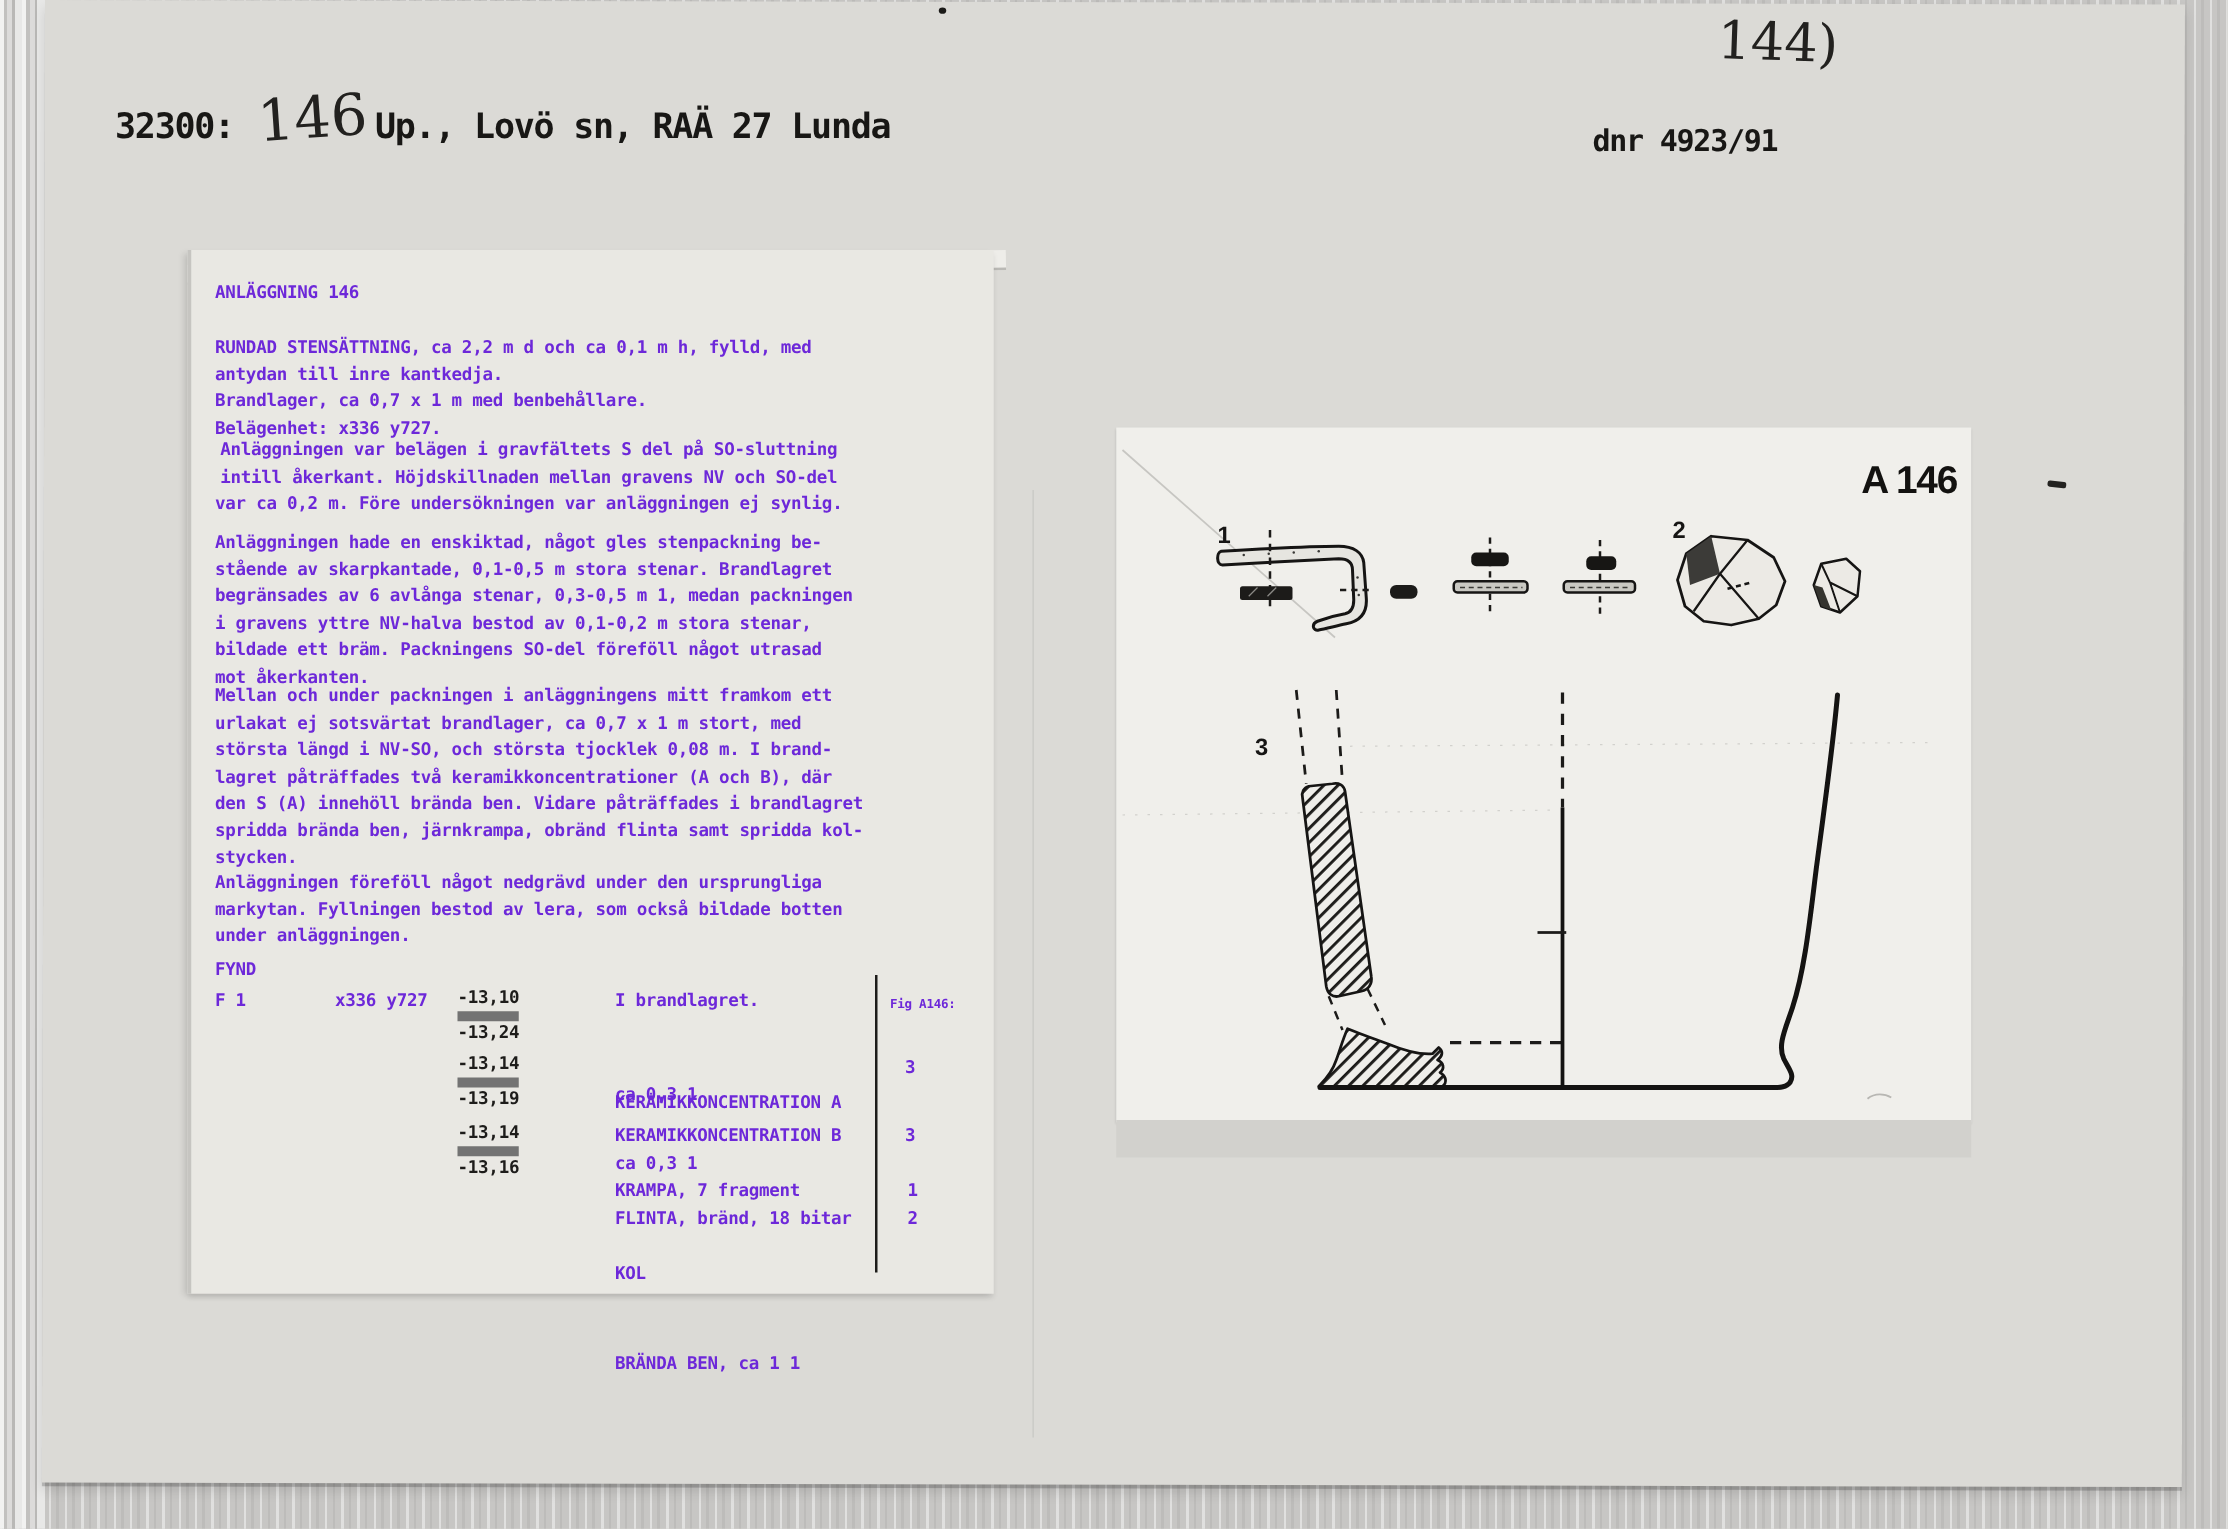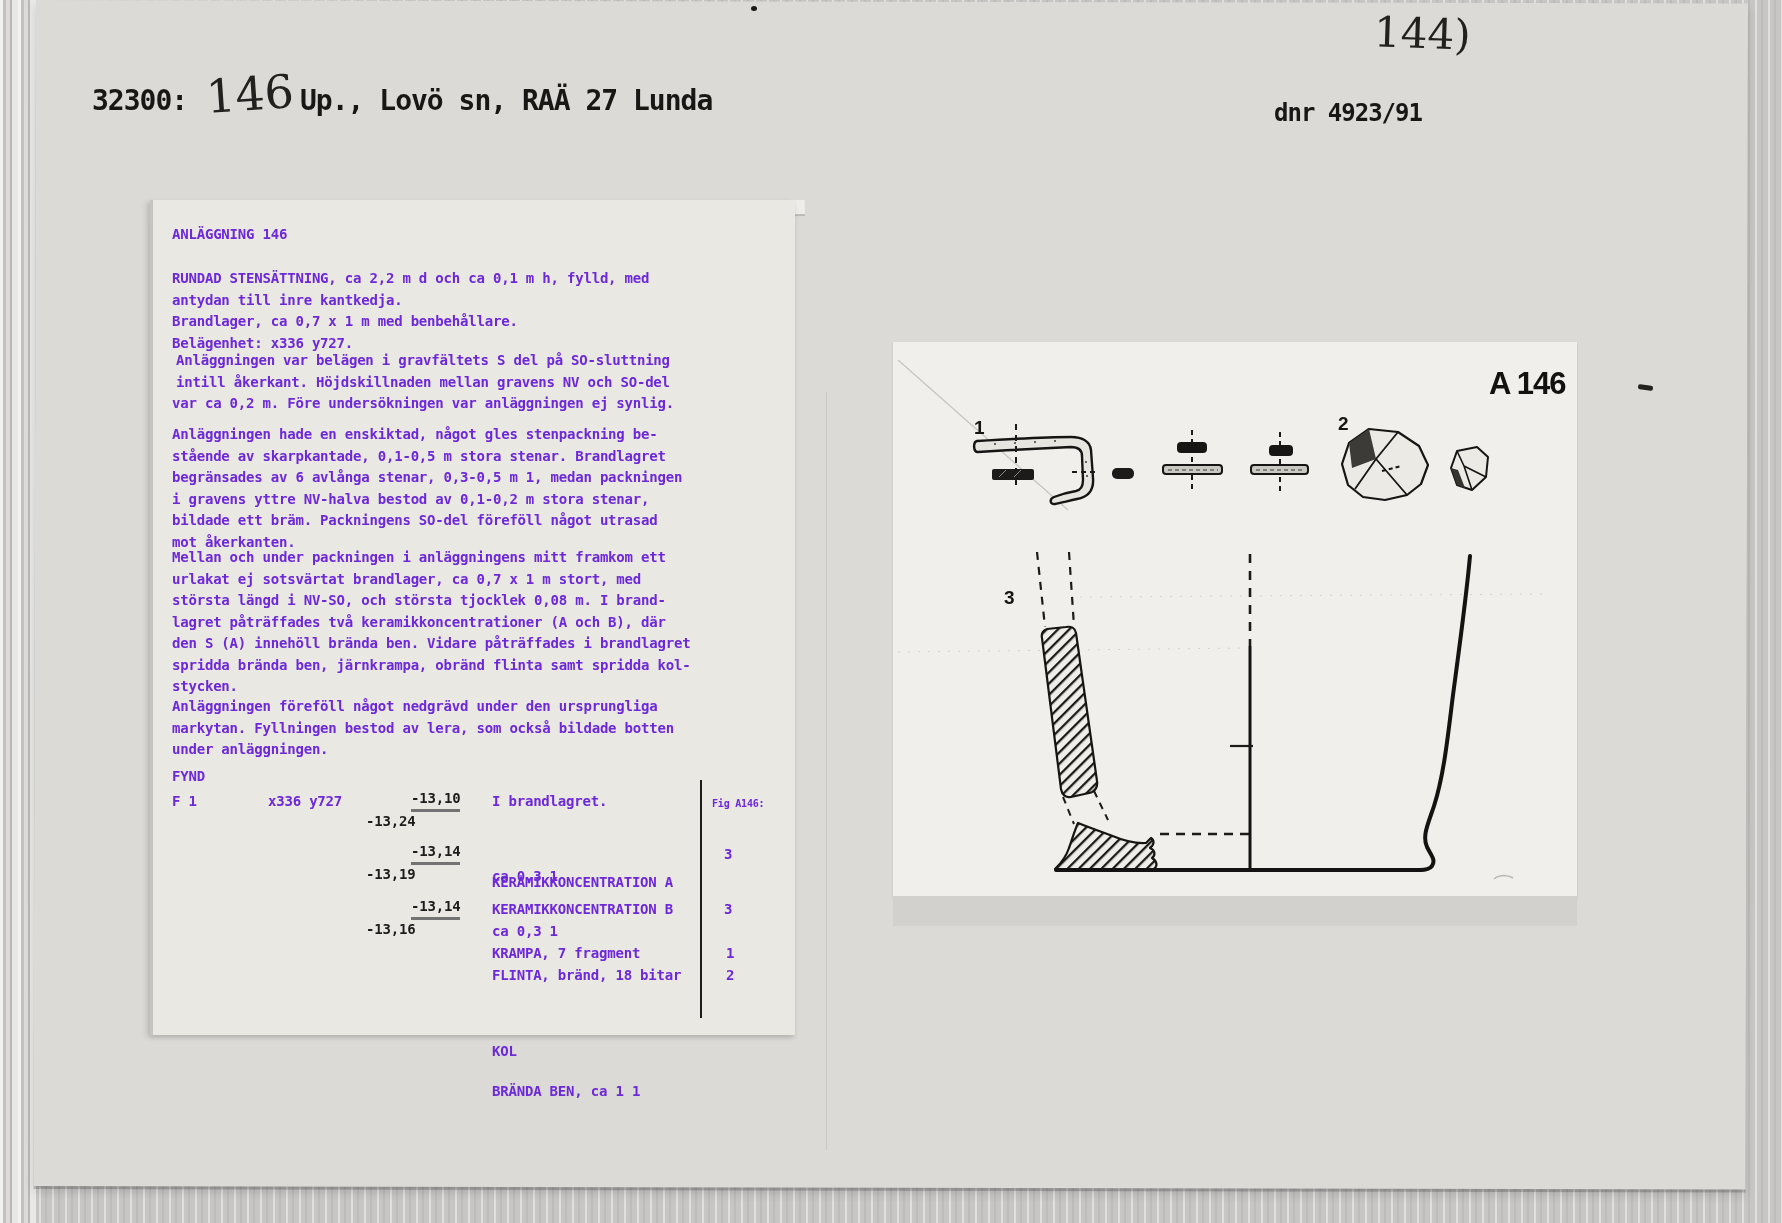--- a/index.html
+++ b/index.html
@@ -59,21 +59,21 @@
     color:#181715; letter-spacing:-1px;
   }
   .hand{
     position:absolute; white-space:pre;
     font:400 44px/44px "DejaVu Serif", serif;
     color:#22211f;
   }
 
   
   .depth{position:absolute; font:700 14px/19px "DejaVu Sans Mono", monospace; color:#1d1c1a; letter-spacing:-.2px; white-space:pre;}
-  .depth .top{display:inline-block;border-bottom:3px solid #737373;padding-bottom:1px;margin-left:45px;}
+  .depth .top{display:inline-block;border-bottom:8px solid #737373;padding-bottom:1px;}
   #fynd-rule{left:700px; top:780px; width:2px; height:238px; background:#1d1c1a;}
 
   
   #figure-shadow{ left:893px; top:896px; width:684px; height:30px; background:#d2d1cd;}
   #figure-panel{
     left:893px; top:342px; width:684px; height:556px;
     background:#f0efeb;
     box-shadow:0 1px 2px rgba(0,0,0,.15);
   }
   #figure-svg{left:893px; top:342px;}
@@ -146,21 +146,21 @@
 <div class="depth" style="left:366px; top:897px;"><span class="top">-13,14</span><br><span>-13,16</span></div>
 <div class="mono" style="left:492px; top:899px;">KERAMIKKONCENTRATION B</div>
 <div class="mono" style="left:492px; top:921px;">ca 0,3 1</div>
 <div class="mono" style="left:724px; top:899px;">3</div>
 
 <div class="mono" style="left:492px; top:943px;">KRAMPA, 7 fragment</div>
 <div class="mono" style="left:726px; top:943px;">1</div>
 <div class="mono" style="left:492px; top:965px;">FLINTA, bränd, 18 bitar</div>
 <div class="mono" style="left:726px; top:965px;">2</div>
 <div class="mono" style="left:492px; top:1042px;margin-top:39px;">BRÄNDA BEN, ca 1 1</div>
-<div class="mono" style="left:492px; top:1009px;margin-top:32px;">KOL</div>
+<div class="mono" style="left:492px; top:1009px;">KOL</div>
 
 <div id="figure-panel" class="abs"></div>
 <div id="figure-shadow" class="abs"></div>
 
 <svg id="figure-svg" class="abs" width="684" height="556" viewBox="893 342 684 556">
   <defs>
     <pattern id="hatch" width="8" height="8" patternUnits="userSpaceOnUse" patternTransform="rotate(45)">
       <rect width="8" height="8" fill="#efeeea"></rect>
       <line x1="1" y1="0" x2="1" y2="8" stroke="#1b1a18" stroke-width="2.6"></line>
     </pattern>

